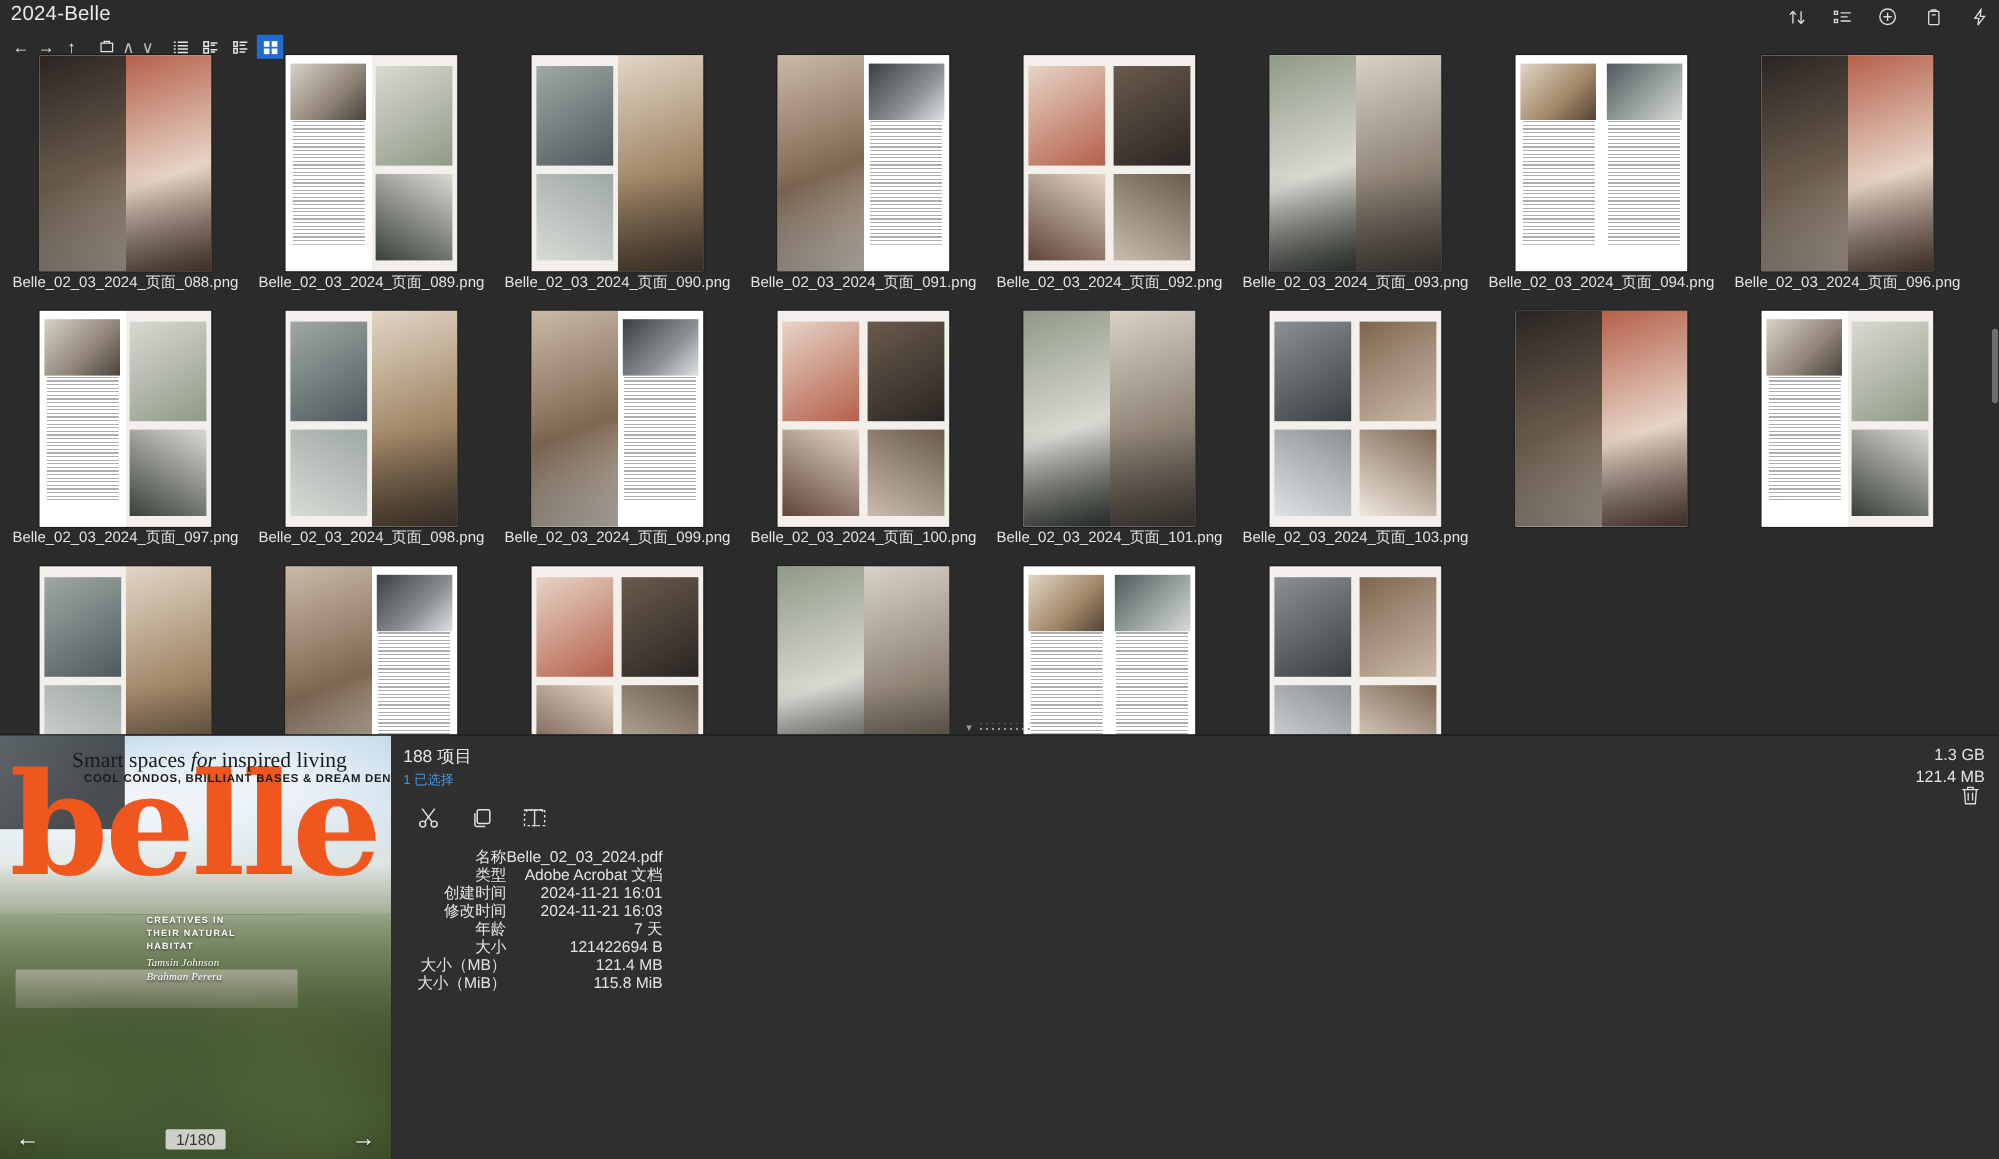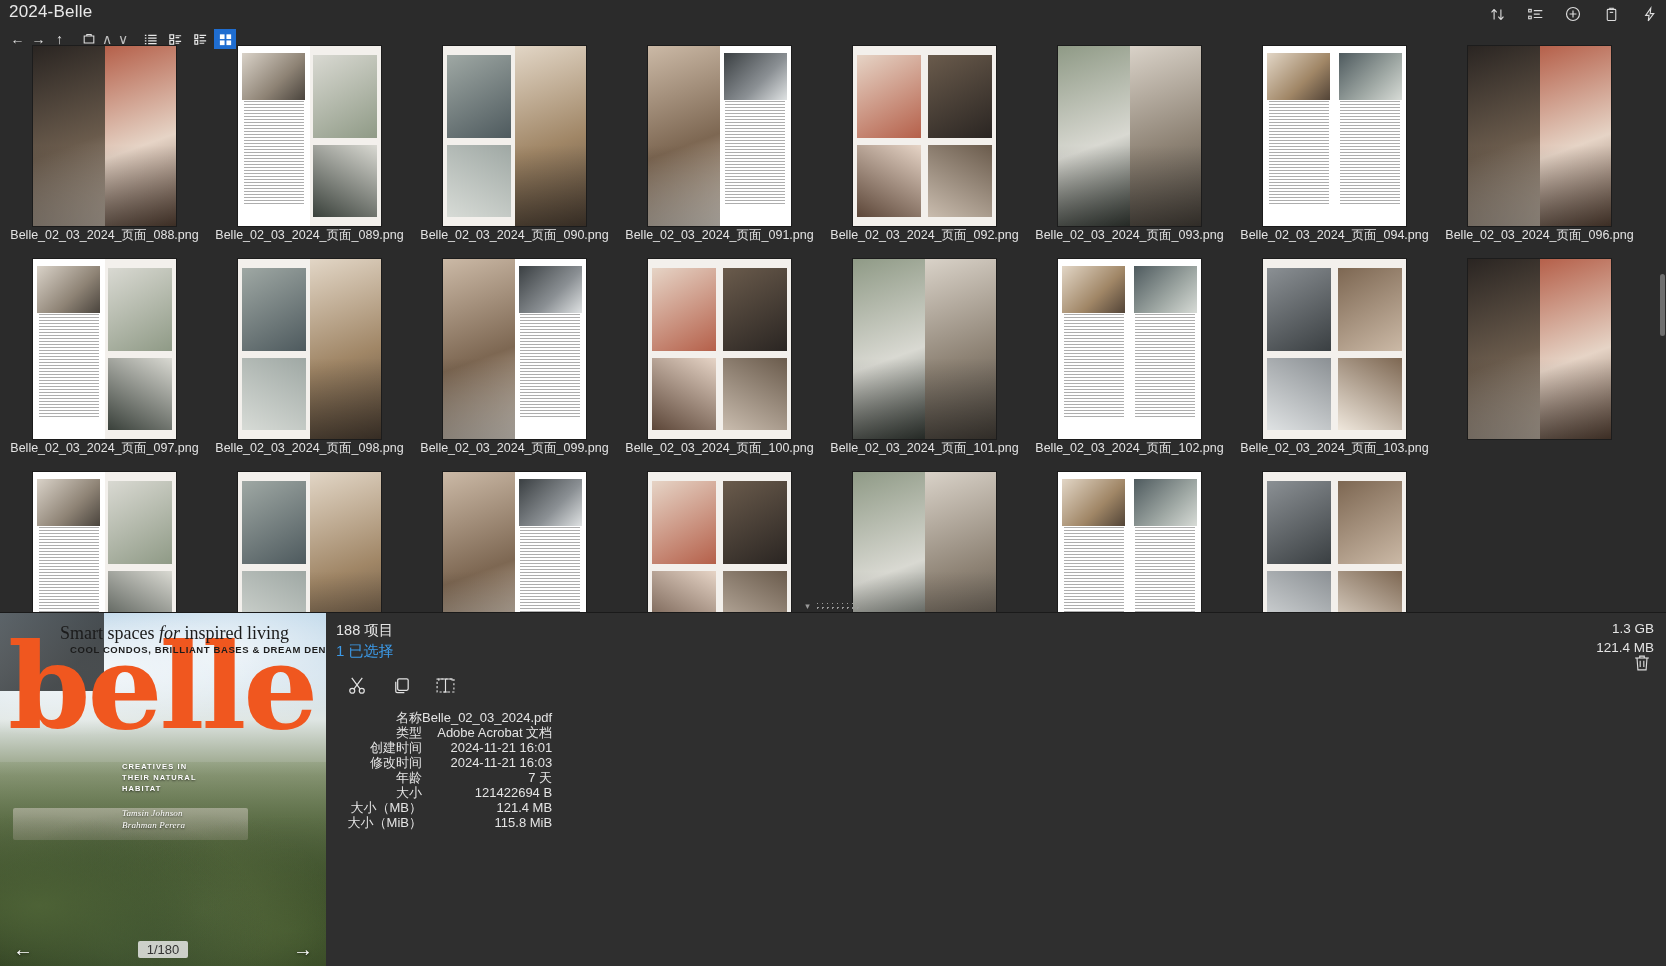--- a/index.html
+++ b/index.html
@@ -185,21 +185,21 @@
   }
   .cover-block {
     position: absolute; left: 122px; top: 148px; width: 110px;
     text-align: left; color: #ffffff;
     font-family: "Liberation Sans", sans-serif;
     font-size: 7.5px; font-weight: 700; letter-spacing: 1.1px; line-height: 11px;
     text-shadow: 0 1px 2px rgba(0,0,0,.6);
   }
   .cover-block .names {
     font-family: "Liberation Serif", serif; font-style: italic; font-weight: 400;
-    font-size: 9px; letter-spacing: .2px; line-height: 12px; margin-top: 13px;
+    font-size: 9px; letter-spacing: .2px; line-height: 12px; margin-top: 2px;
   }
   .pager {
     position: absolute; left: 0; bottom: 0; width: 326px; height: 36px;
     display: flex; align-items: center; justify-content: space-between;
     padding: 0 10px;
   }
   .pager-arrow {
     width: 26px; height: 26px; color: #ffffff;
     display: flex; align-items: center; justify-content: center;
     font-size: 20px; cursor: pointer; text-shadow: 0 1px 3px rgba(0,0,0,.7);
@@ -208,21 +208,21 @@
     background: rgba(235,235,235,.82); color: #333;
     font-size: 13px; padding: 1px 9px; border-radius: 2px;
   }
 
   
   .info {
     position: absolute; left: 326px; top: 0; right: 12px; height: 354px;
     padding: 6px 0 0 10px;
   }
   .item-count { font-size: 14.5px; color: #e6e6e6; margin-top: 2px; }
-  .selected-count { font-size: 15px; color: #3c9ae8; margin-top: 2px; }
+  .selected-count { font-size: 11px; color: #3c9ae8; margin-top: 2px; }
   .action-icons {
     display: flex; align-items: center; gap: 20px; margin-top: 12px; margin-left: 9px;
   }
   .act-icon {
     width: 24px; height: 24px; color: #e2e2e2; cursor: pointer;
     display: flex; align-items: center; justify-content: center;
   }
   .meta-table {
     margin-top: 14px; border-collapse: collapse; text-align: right;
   }
@@ -497,37 +497,20 @@
                 <div class="half" style="background: linear-gradient(160deg, rgb(143, 154, 134) 0%, rgb(217, 217, 210) 55%, rgb(57, 64, 58) 100%);">
                   <div class="ph" style="inset: 55% 0px 0px; background: linear-gradient(rgba(0, 0, 0, 0), rgba(0, 0, 0, 0.35));"></div>
                 </div>
                 <div class="half" style="background: linear-gradient(160deg, rgb(217, 210, 200) 0%, rgb(142, 131, 117) 55%, rgb(74, 68, 61) 100%);">
                   <div class="ph" style="inset: 55% 0px 0px; background: linear-gradient(rgba(0, 0, 0, 0), rgba(0, 0, 0, 0.35));"></div>
                 </div>
               </div>
             </div>
           </div>
           <div class="cell-label">Belle_02_03_2024_页面_101.png</div>
-        </div>
-        <div class="cell">
-          <div class="thumb-wrap">
-            <div class="thumb">
-              <div class="spread">
-                <div class="half" style="background: rgb(255, 255, 255);">
-                  <div class="txtblk" style="inset: 0px;"></div>
-                  <div class="ph" style="left: 6%; top: 4%; right: 6%; height: 26%; background: linear-gradient(135deg, rgb(226, 214, 198), rgb(160, 134, 102) 60%, rgb(82, 68, 55));"></div>
-                </div>
-                <div class="half" style="background: rgb(255, 255, 255);">
-                  <div class="txtblk" style="inset: 0px;"></div>
-                  <div class="ph" style="left: 6%; top: 4%; right: 6%; height: 26%; background: linear-gradient(135deg, rgb(78, 90, 94), rgb(159, 168, 164) 60%, rgb(215, 219, 214));"></div>
-                </div>
-              </div>
-            </div>
-          </div>
-          <div class="cell-label">Belle_02_03_2024_页面_102.png</div>
         </div>
         <div class="cell">
           <div class="thumb-wrap">
             <div class="thumb">
               <div class="spread">
                 <div class="half" style="background: rgb(243, 240, 236);">
                   <div class="ph" style="left: 5%; top: 5%; right: 5%; height: 46%; background: linear-gradient(150deg, rgb(139, 144, 148), rgb(58, 63, 66));"></div>
                   <div class="ph" style="left: 5%; top: 55%; right: 5%; height: 40%; background: linear-gradient(30deg, rgb(223, 226, 227), rgb(139, 144, 148));"></div>
                 </div>
                 <div class="half" style="background: rgb(243, 240, 236);">

